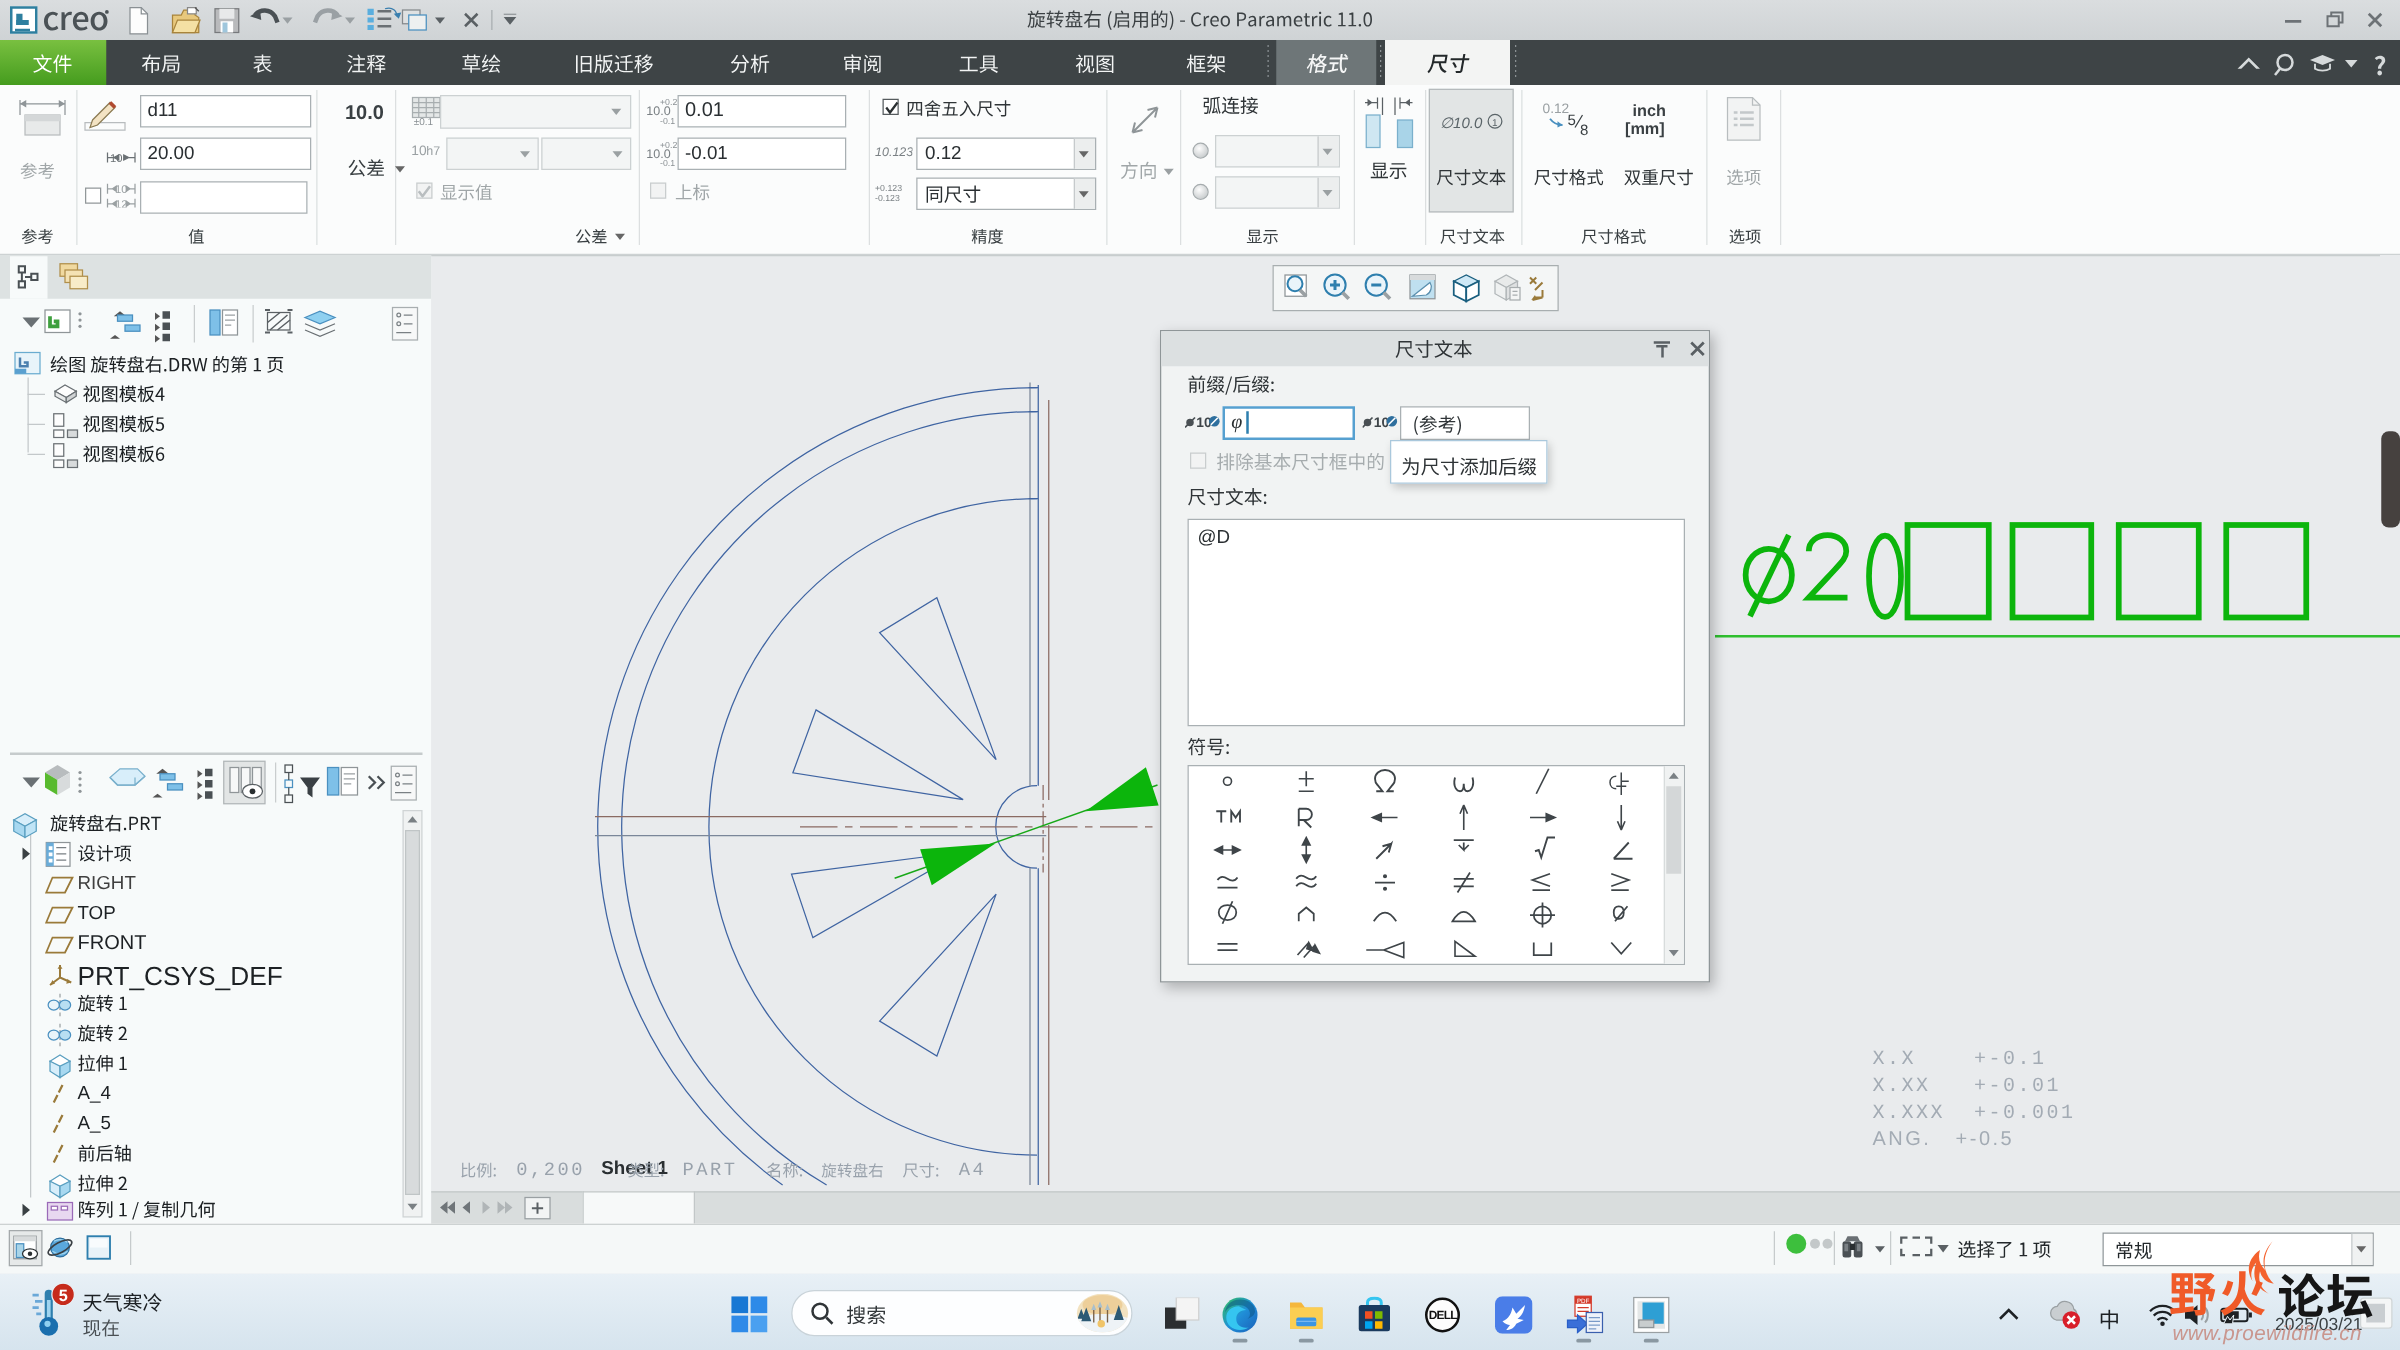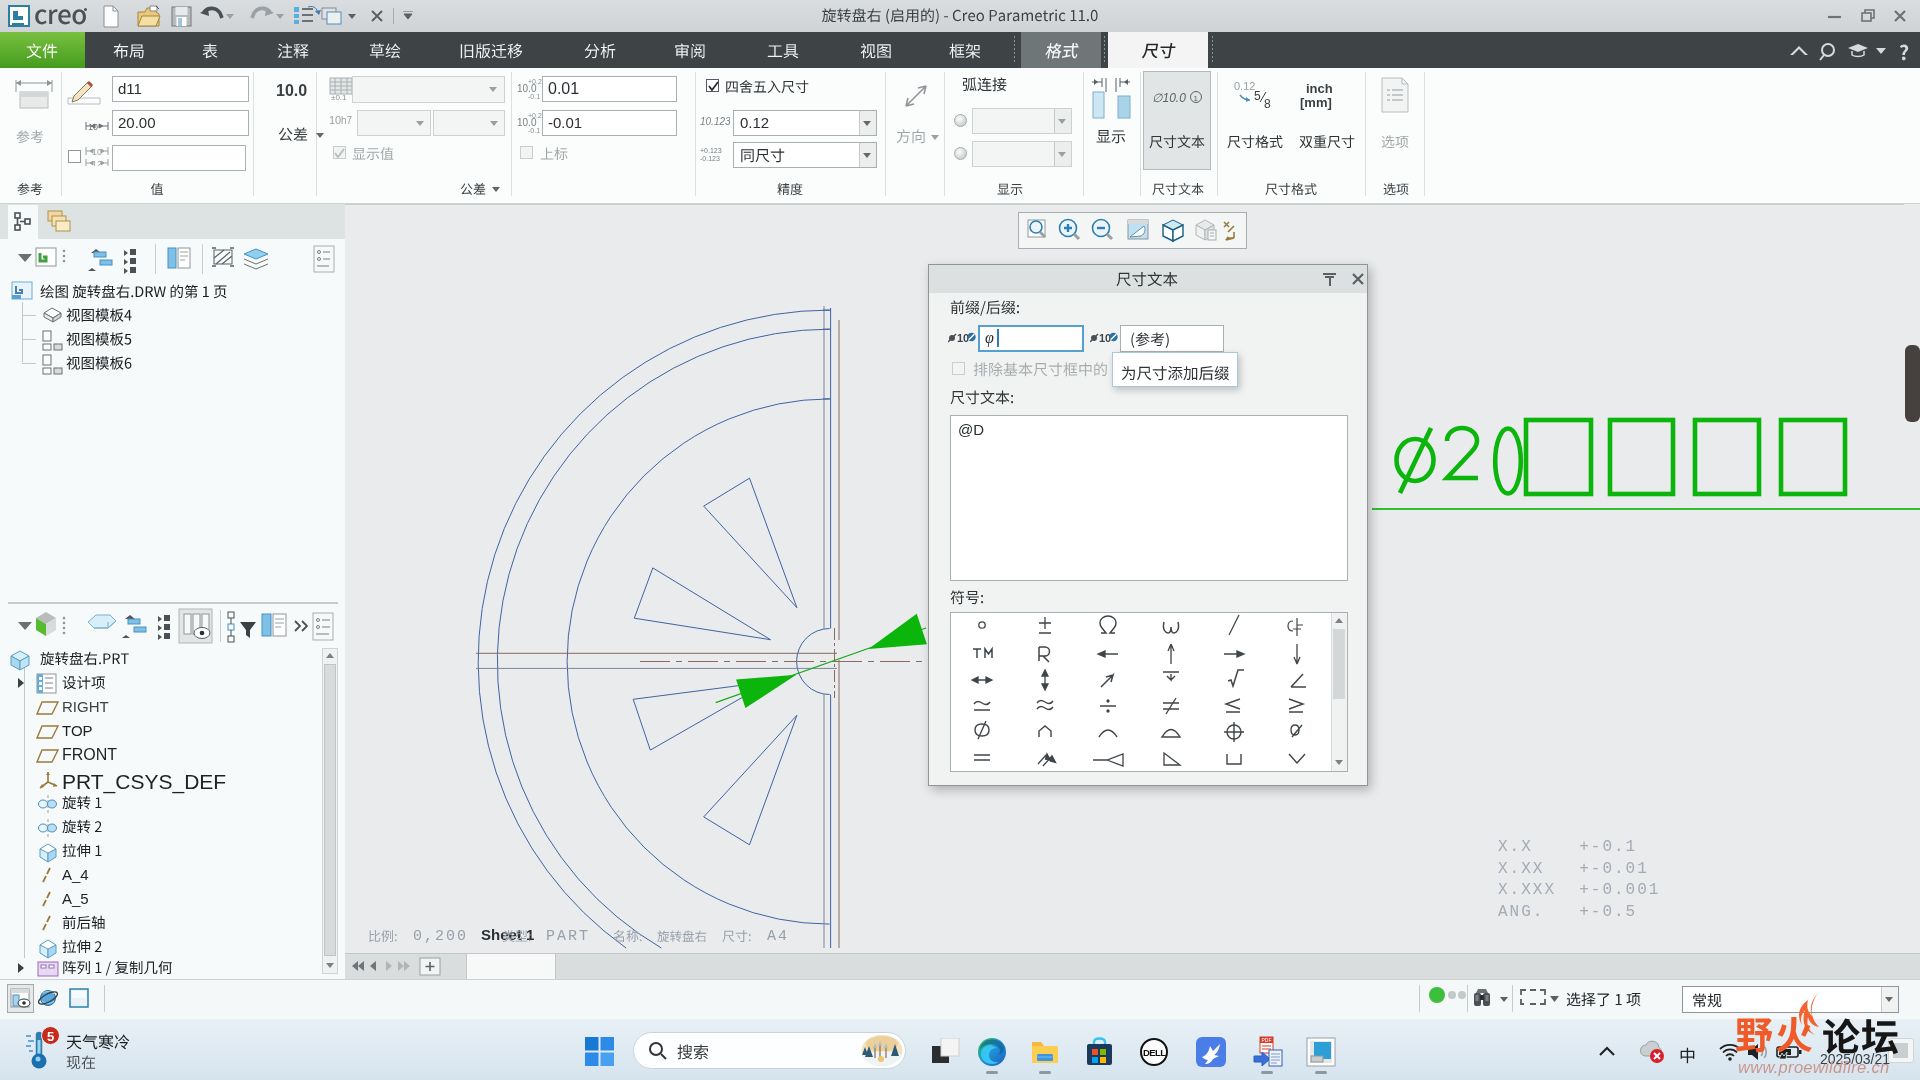--- a/index.html
+++ b/index.html
@@ -467,21 +467,21 @@
 <rect x="156" y="10" width="65" height="74"></rect>
 <rect x="240" y="10" width="63" height="74"></rect>
 <rect x="325" y="10" width="64" height="74"></rect>
 <rect x="411" y="10" width="64" height="74"></rect>
 </g>
   </svg>
 <div class="abs" style="left:1372px;top:508px;width:548px;height:1.5px;background:#2fbf2f"></div>
 <div class="abs" style="left:1498px;top:838.0px;font-family:'Liberation Mono';font-size:16px;letter-spacing:2px;color:#a3abb4;white-space:pre">X.X    +-0.1</div>
 <div class="abs" style="left:1498px;top:859.5px;font-family:'Liberation Mono';font-size:16px;letter-spacing:2px;color:#a3abb4;white-space:pre">X.XX   +-0.01</div>
 <div class="abs" style="left:1498px;top:881.0px;font-family:'Liberation Mono';font-size:16px;letter-spacing:2px;color:#a3abb4;white-space:pre">X.XXX  +-0.001</div>
-<div class="abs" style="left:1498px;top:902.5px;font-family:Liberation Mono, monospace;font-size:16px;letter-spacing:2px;color:#a3abb4;white-space:pre">ANG.   +-0.5</div>
+<div class="abs" style="left:1498px;top:902.5px;font-family:Liberation Sans, sans-serif;font-size:16px;letter-spacing:2px;color:#a3abb4;white-space:pre">ANG.   +-0.5</div>
 <div class="abs" style="left:413px;top:928px;font-family:'Liberation Mono';font-size:15px;letter-spacing:2px;color:#98a1ab">0,200</div>
 <div class="abs" style="left:546px;top:928px;font-family:'Liberation Mono';font-size:15px;letter-spacing:2px;color:#98a1ab">PART</div>
 <div class="abs" style="left:767px;top:928px;font-family:'Liberation Mono';font-size:15px;letter-spacing:2px;color:#98a1ab">A4</div>
 <div class="abs" style="left:1018px;top:212px;width:229px;height:37px;background:#f4f6f6;border:1px solid #a8aeb0"></div>
 <svg class="abs" style="left:1024px;top:216px" width="218" height="30" viewBox="0 0 218 30">
 <g fill="none">
 <rect x="4" y="4" width="17" height="17" fill="#fff" stroke="#8f9598"></rect>
       <circle cx="12" cy="11" r="6" fill="#eaf4fa" stroke="#2e7fae" stroke-width="1.6"></circle>
       <path d="M16 16l5 5" stroke="#9aa0a3" stroke-width="3"></path>
 <circle cx="44" cy="12" r="8.5" fill="#eaf4fa" stroke="#2e7fae" stroke-width="1.6"></circle>

